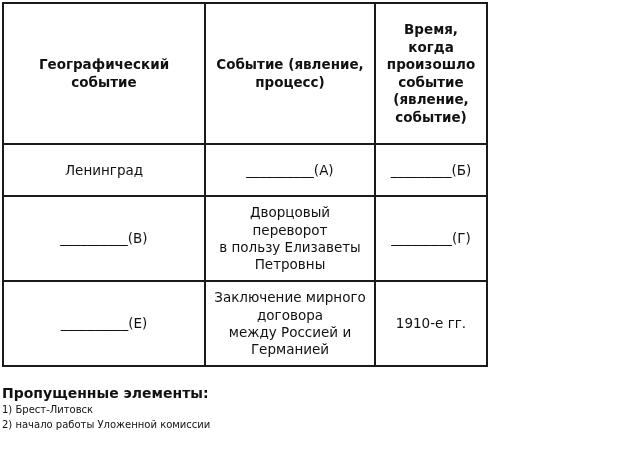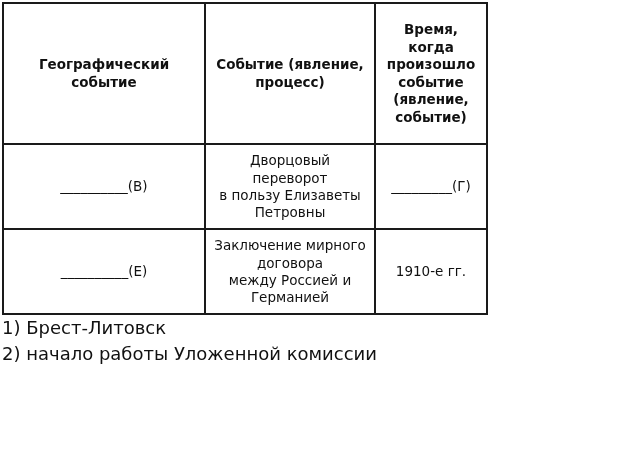--- a/index.html
+++ b/index.html
@@ -55,21 +55,21 @@
     font-size: 14px;
     font-weight: bold;
     color: #111111;
   }
   ul.missing-list {
     list-style: none;
     margin: 0;
     padding: 0 0 0 2px;
   }
   ul.missing-list li {
-    font-size: 18px;
+    font-size: 10px;
     line-height: 1.42;
     color: #111111;
     white-space: nowrap;
   }
 </style>
 </head>
 <body>
 
 <div class="page">
 
@@ -91,20 +91,31 @@
         <th>
           <span class="cell-line">Время, когда</span>
           <span class="cell-line">произошло</span>
           <span class="cell-line">событие</span>
           <span class="cell-line">(явление,</span>
           <span class="cell-line">событие)</span>
         </th>
       </tr>
     </thead>
     <tbody>
+      <tr class="body-row">
+        <td>
+          <span class="cell-line">Ленинград</span>
+        </td>
+        <td>
+          <span class="cell-line">__________(А)</span>
+        </td>
+        <td>
+          <span class="cell-line">_________(Б)</span>
+        </td>
+      </tr>
       <tr class="body-row tall">
         <td>
           <span class="cell-line">__________(В)</span>
         </td>
         <td>
           <span class="cell-line">Дворцовый переворот</span>
           <span class="cell-line">в пользу Елизаветы Петровны</span>
         </td>
         <td>
           <span class="cell-line">_________(Г)</span>
@@ -118,20 +129,21 @@
           <span class="cell-line">Заключение мирного договора</span>
           <span class="cell-line">между Россией и Германией</span>
         </td>
         <td>
           <span class="cell-line">1910-е гг.</span>
         </td>
       </tr>
     </tbody>
   </table>
 
+  <div class="missing-title">Пропущенные элементы:</div>
 
   <ul class="missing-list">
     <li>1) Брест-Литовск</li>
     <li>2) начало работы Уложенной комиссии</li>
 
   </ul>
 
 </div>
 
 </body></html>

